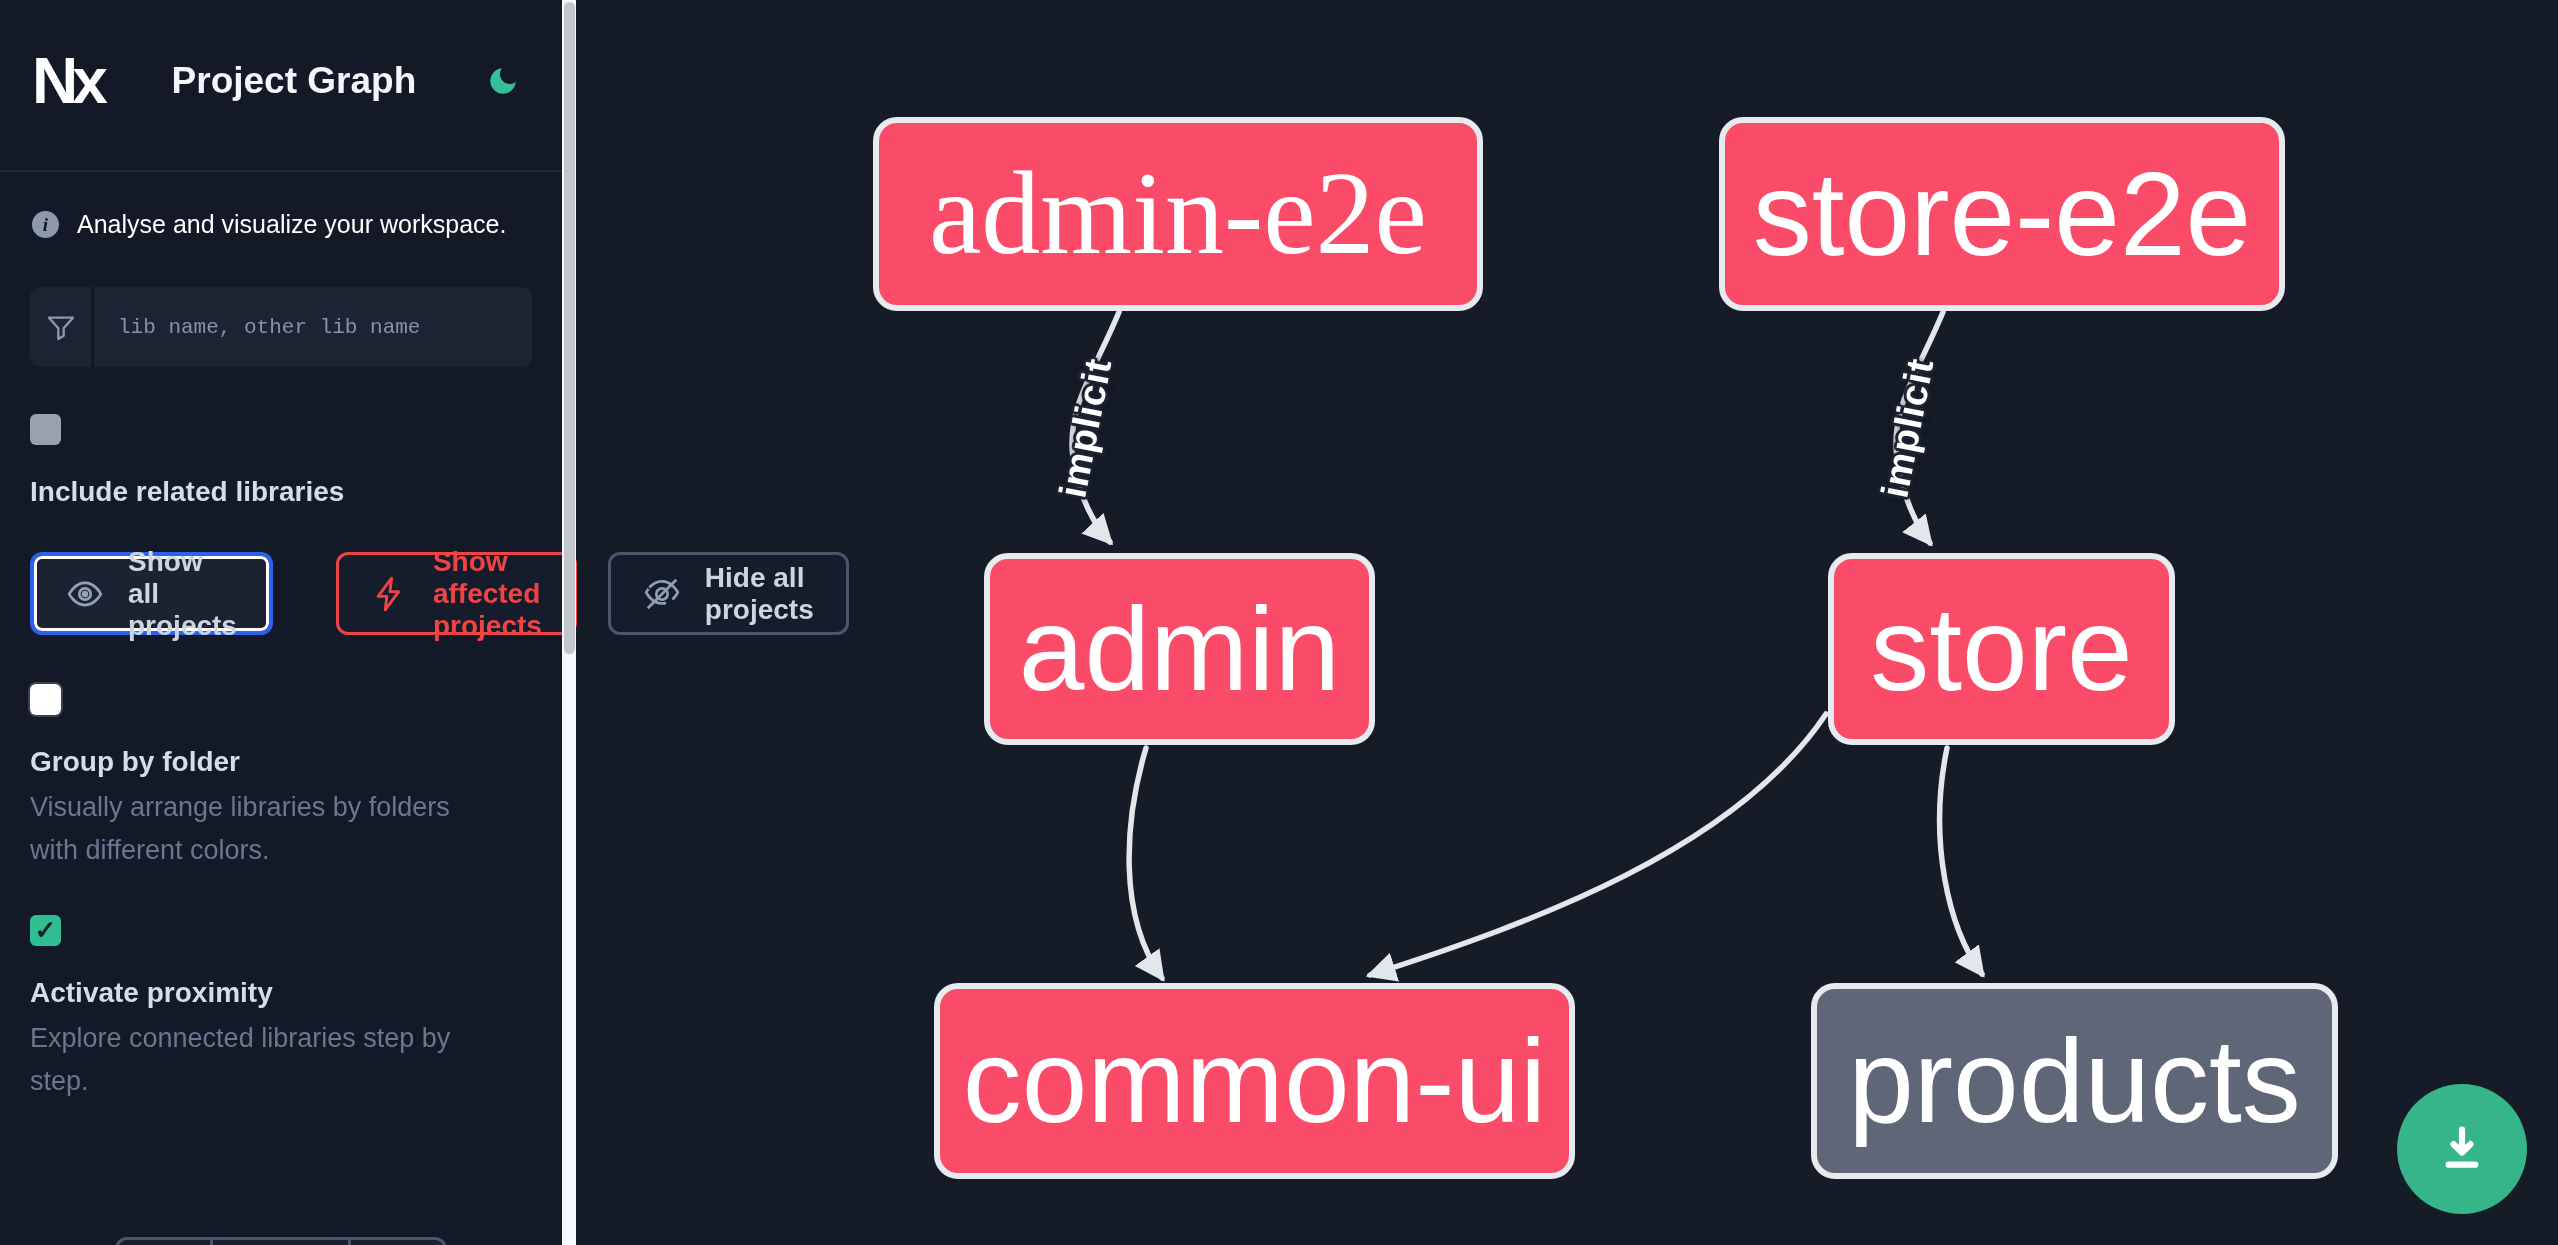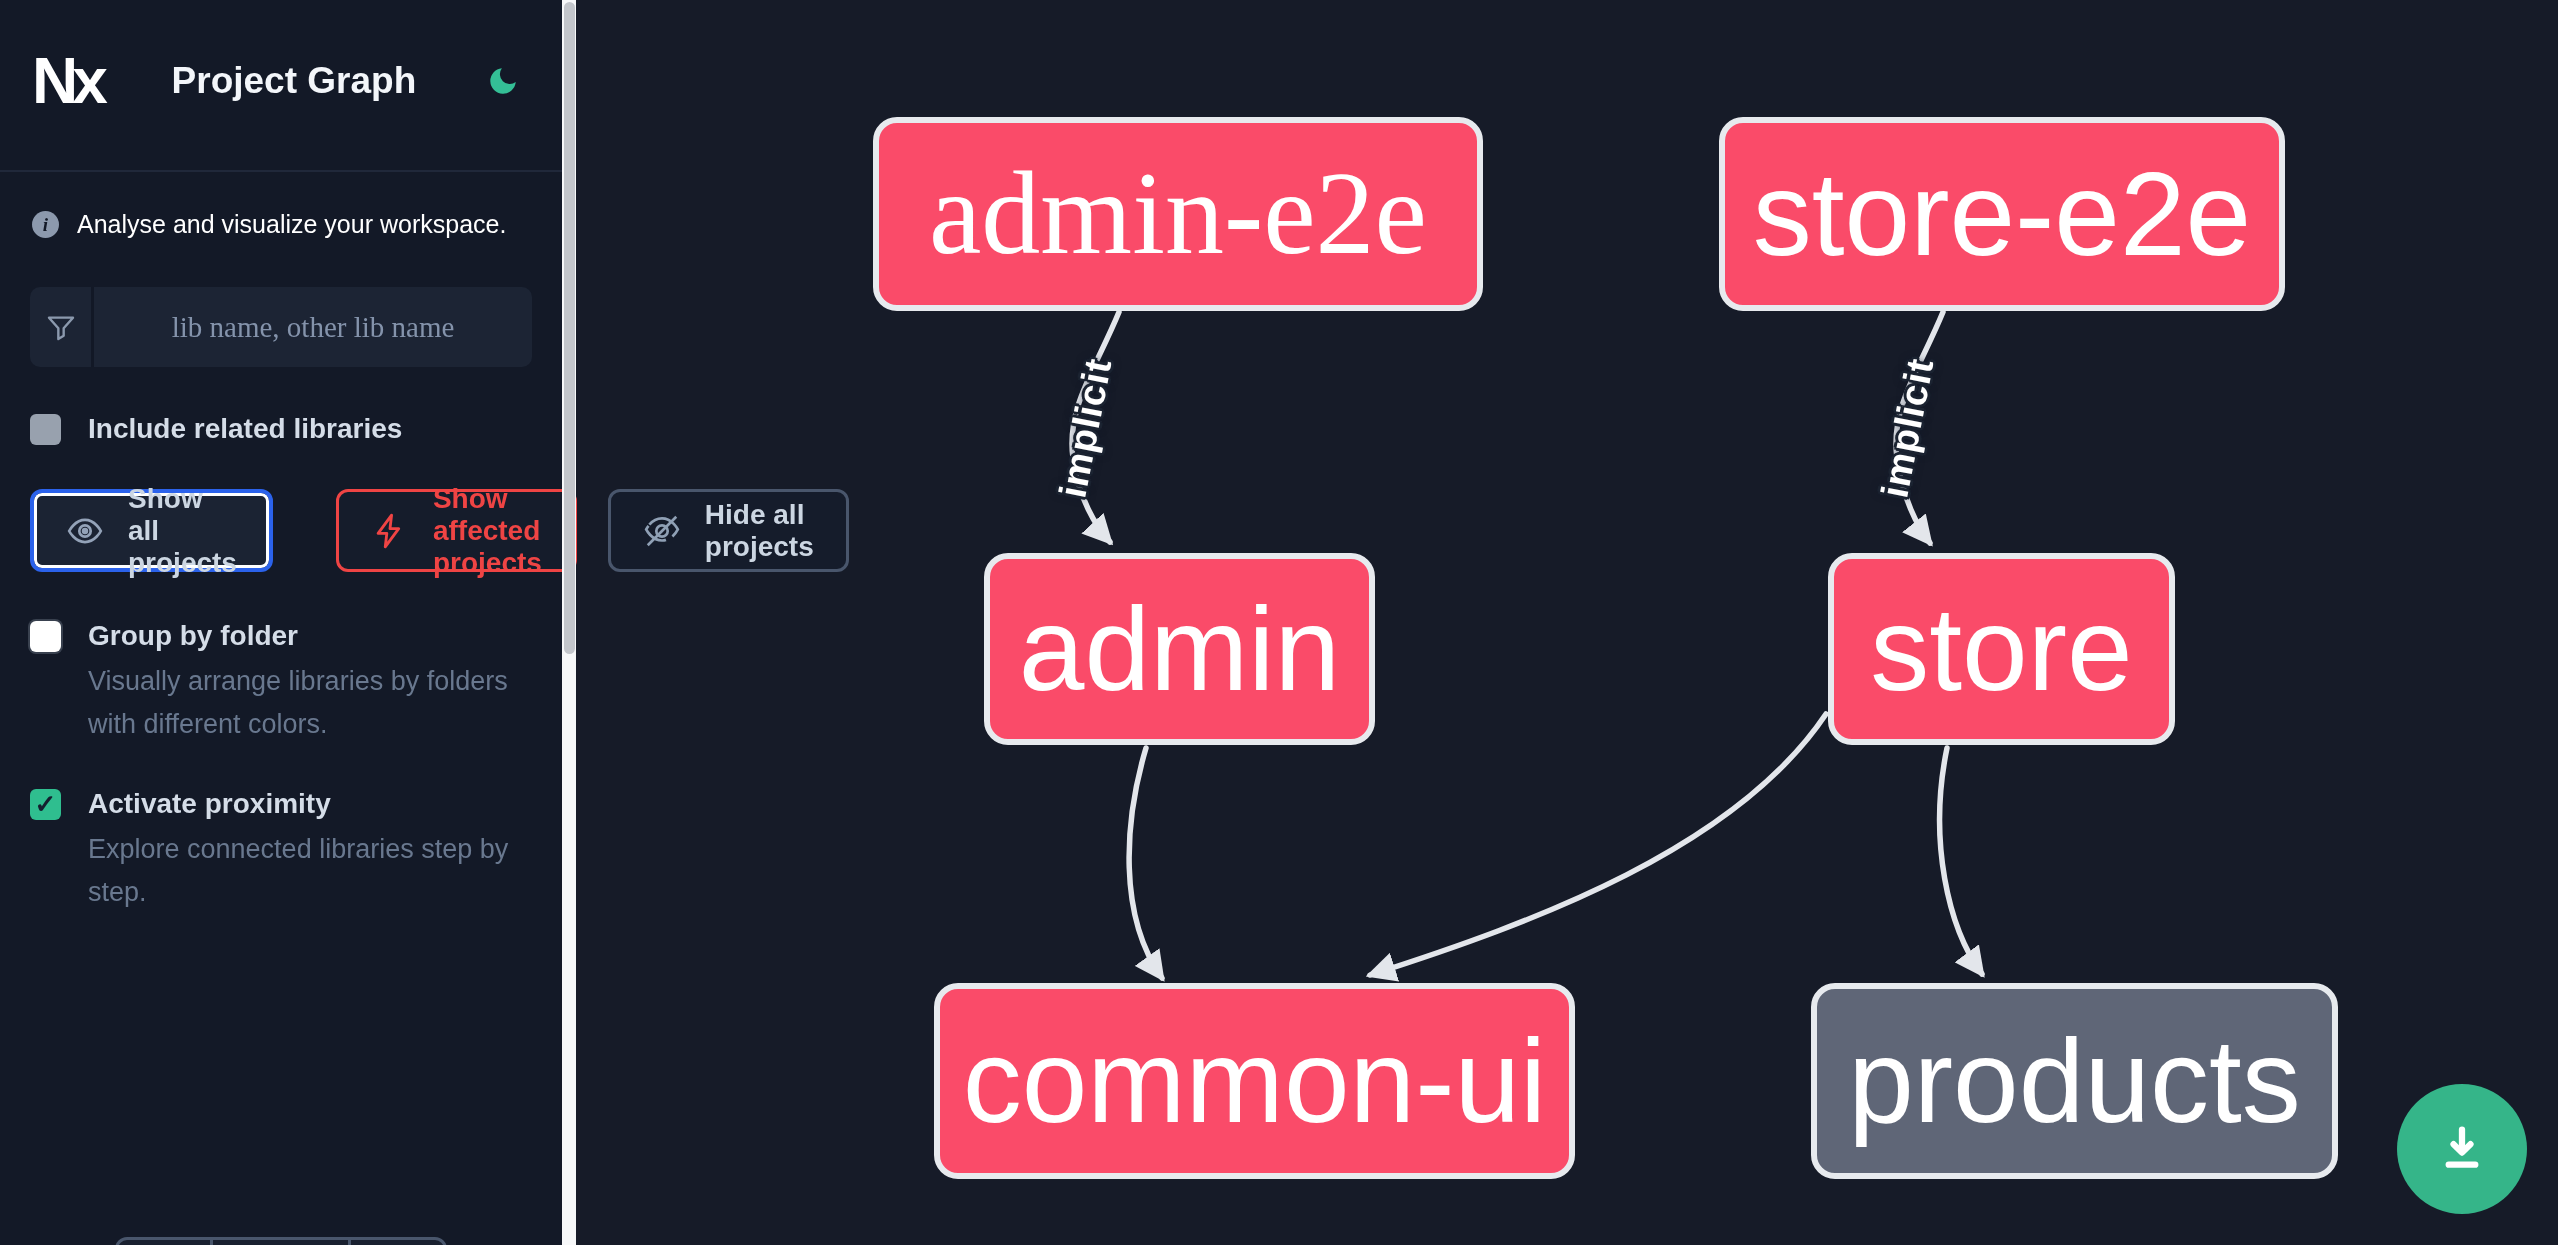--- a/index.html
+++ b/index.html
@@ -43,27 +43,26 @@
     margin:48px 30px 0 30px; height:80px; background:#1c2434;
     border-radius:10px; display:flex; align-items:stretch; overflow:hidden;
   }
   .search-icon-cell {
     width:64px; display:flex; align-items:center; justify-content:center;
     border-right:3px solid #121826; flex:none;
   }
   .search-icon-cell svg { width:32px; height:32px; }
   .search-box input {
     flex:1; background:transparent; border:none; outline:none;
-    font-size:29px; color:#e2e8f0; padding:0 24px;
-    font-family:Liberation Serif, serif;
-    text-align:center;
+    font-size:21px; color:#e2e8f0; padding:0 24px;
+    font-family:Liberation Mono, monospace;
   }
   .search-box input::placeholder { color:#8493ab; }
 
-  .opt-block { margin:42px 30px 0 30px; display:flex; gap:27px; }
+  .opt-block { margin:42px 30px 0 30px; display:flex; gap:27px;flex-direction:column; }
   .cb {
     width:31px; height:31px; border-radius:6px; flex:none; margin-top:5px;
     display:flex; align-items:center; justify-content:center;
   }
   .cb-disabled { background:#98a1ae; }
   .cb-white { background:#ffffff; box-shadow:0 0 0 2px #39414f; }
   .cb-green { background:#2fbe8f; color:#14202f; font-size:26px; font-weight:700; }
   .opt-texts { flex:1; }
   .opt-label { font-size:28px; font-weight:700; color:#d5dde8; line-height:40px; }
   .opt-desc  { font-size:27px; color:#69788f; line-height:43px; margin-top:4px; max-width:450px; }

